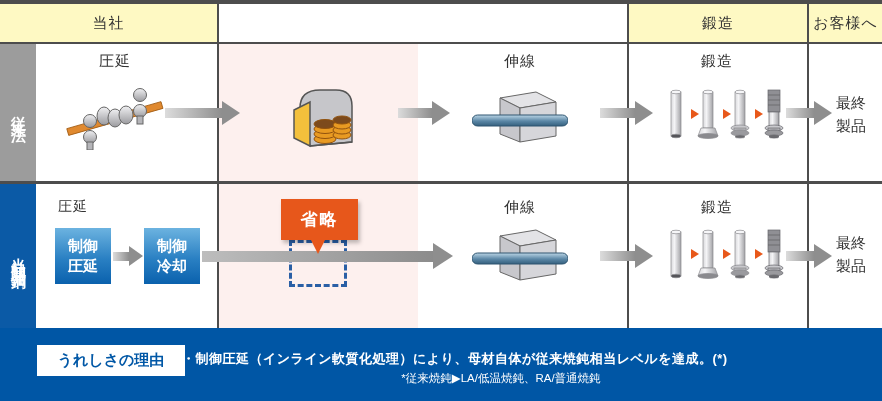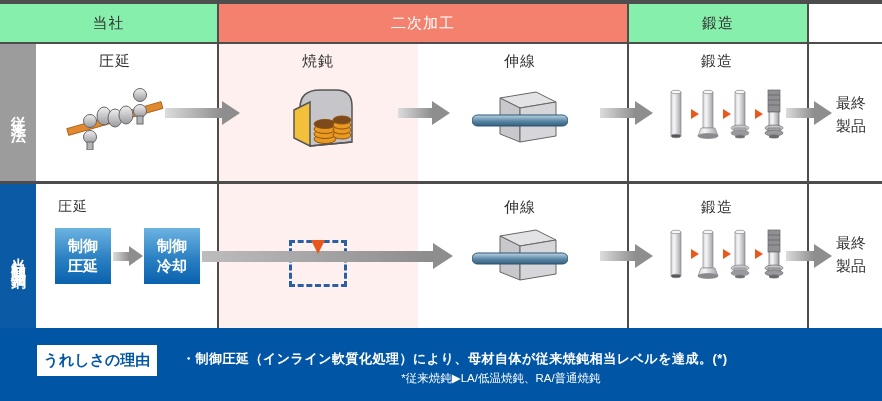--- a/index.html
+++ b/index.html
@@ -7,21 +7,21 @@
   .stage {
     position:relative; width:882px; height:401px; overflow:hidden;
     font-family:"Liberation Sans","DejaVu Sans",sans-serif;
     background:#fff; color:#333;
   }
   .abs { position:absolute; }
   .grid { background:#4d4d4d; }
   .hdr { display:flex; align-items:center; justify-content:center;
          font-size:15px; color:#333; letter-spacing:1px; }
   .hdr.salmon { background:#f4806e; color:#fff; }
-  .hdr.gray { background:#86efac; }
+  .hdr.gray { background:#fef9c3; }
   .pinkpanel { background:#fdf0ee; }
   .sidebar { display:flex; align-items:center; justify-content:center; }
   .vtext { writing-mode:vertical-rl; text-orientation:upright;
            color:#fff; font-weight:bold; font-size:15px; letter-spacing:6px; }
   .steplabel { font-size:15px; color:#333; text-align:center; letter-spacing:1px; }
   .final { font-size:15px; line-height:23px; color:#333; text-align:left; }
   .pre { white-space:pre-line;font-family:Liberation Serif, serif; }
 
   .arrow { display:flex; align-items:center; z-index:3; }
   .arrow .shaft { flex:1; height:10px;
@@ -76,25 +76,25 @@
     </defs>
   </svg>
 
   <div class="abs pinkpanel" style="left:219px;top:44px;width:199px;height:284px"></div>
 
   <div class="abs grid" style="left:0;top:0;width:882px;height:4px"></div>
 
   <div class="abs hdr gray" style="left:0;top:4px;width:217px;height:38px">
       <span>当社</span>
     </div>
-  <div class="abs hdr salmon" style="left:219px;top:4px;width:408px;height:38px">
-      <span>二次加工</span>
-    </div>
   <div class="abs hdr gray" style="left:629px;top:4px;width:178px;height:38px">
       <span>鍛造</span>
+    </div>
+  <div class="abs hdr gray" style="left:809px;top:4px;width:73px;height:38px">
+      <span>お客様へ</span>
     </div>
 
   <div class="abs grid" style="left:217px;top:4px;width:2px;height:324px"></div>
   <div class="abs grid" style="left:627px;top:4px;width:2px;height:324px"></div>
   <div class="abs grid" style="left:807px;top:4px;width:2px;height:324px"></div>
   <div class="abs grid" style="left:0;top:42px;width:882px;height:2px"></div>
   <div class="abs grid" style="left:0;top:181px;width:882px;height:3px"></div>
 
   <div class="abs sidebar" style="left:0;top:44px;width:36px;height:137px;background:#9c9c9c">
     <span class="vtext">従来法</span>
@@ -127,21 +127,20 @@
         <rect x="-3" y="13" width="6" height="8" fill="#b5b5b9"></rect>
       </g>
     </g>
   </svg>
 
   <div class="abs arrow" style="left:165px;top:101px;width:75px">
       <div class="shaft"></div>
       <div class="head"></div>
     </div>
 
-  <div class="abs steplabel" style="left:278px;top:52px;width:80px"><span>焼鈍</span></div>
 
   <svg class="abs icon" style="left:278px;top:80px" width="82" height="80" viewBox="0 0 82 80">
     <path d="M22 28 Q22 10 42 10 L58 10 Q74 10 74 26 L74 62 L32 66 Z" fill="#c6c6ca" stroke="#555" stroke-width="1.5"></path>
     <polygon points="16,30 32,22 32,66 16,58" fill="#f3c03c" stroke="#555" stroke-width="1.5"></polygon>
     <g stroke="#91520e" stroke-width="1">
       <ellipse cx="47" cy="59" rx="11" ry="4.5" fill="#e89a22"></ellipse>
       <ellipse cx="47" cy="54" rx="11" ry="4.5" fill="#e89a22"></ellipse>
       <ellipse cx="47" cy="49" rx="11" ry="4.5" fill="#e89a22"></ellipse>
       <ellipse cx="47" cy="44" rx="11" ry="4.5" fill="#7c4a1c"></ellipse>
       <ellipse cx="64" cy="55" rx="9" ry="4" fill="#e89a22"></ellipse>
@@ -229,20 +228,23 @@
   <div class="abs bluebox pre" style="left:144px;top:228px;width:56px;height:56px"><span>制御
 冷却</span></div>
 
   <div class="abs dashedbox" style="left:289px;top:240px;width:58px;height:47px"></div>
 
   <div class="abs arrow long" style="left:202px;top:243px;width:251px">
       <div class="shaft"></div>
       <div class="head"></div>
     </div>
 
+  <div class="abs omitbox" style="left:281px;top:199px;width:77px;height:41px">
+      <span>省略</span>
+    </div>
   <div class="abs omittail" style="left:311px;top:240px"></div>
 
   <div class="abs steplabel" style="left:480px;top:198px;width:80px"><span>伸線</span></div>
 
   <svg class="abs icon" style="left:472px;top:226px" width="96" height="62" viewBox="0 0 96 62">
     <polygon points="28,10 64,4 84,14 48,20" fill="#e3e3e6" stroke="#666"></polygon>
     <polygon points="28,10 48,20 48,54 28,46" fill="#c7c7cc" stroke="#666"></polygon>
     <polygon points="48,20 84,14 84,48 48,54" fill="#d6d6da" stroke="#666"></polygon>
     <path d="M28 28 L48 37 L84 31" fill="none" stroke="#9a9a9e"></path>
     <rect x="0" y="27" width="96" height="11" rx="5.5" fill="url(#grod)" stroke="#2f5570"></rect>
@@ -291,19 +293,19 @@
 
   <div class="abs arrow" style="left:786px;top:244px;width:46px">
       <div class="shaft"></div>
       <div class="head"></div>
     </div>
 
   <div class="abs final pre" style="left:836px;top:232px;width:46px"><span>最終
 製品</span></div>
 
   <div class="abs footer" style="left:0;top:328px;width:882px;height:73px"></div>
-  <div class="abs badge" style="left:37px;top:345px;width:120px;height:31px">
+  <div class="abs badge" style="left:37px;top:345px;width:148px;height:31px">
       <span>うれしさの理由</span>
     </div>
   <div class="abs fline1" style="left:182px;top:350px;width:680px"><span>・制御圧延（インライン軟質化処理）により、母材自体が従来焼鈍相当レベルを達成。(*)</span></div>
   <div class="abs fline2" style="left:201px;top:371px;width:600px"><span>*従来焼鈍▶LA/低温焼鈍、RA/普通焼鈍</span></div>
 
 </div>
 
 </body></html>

